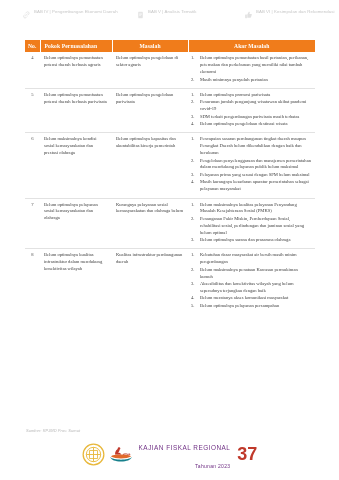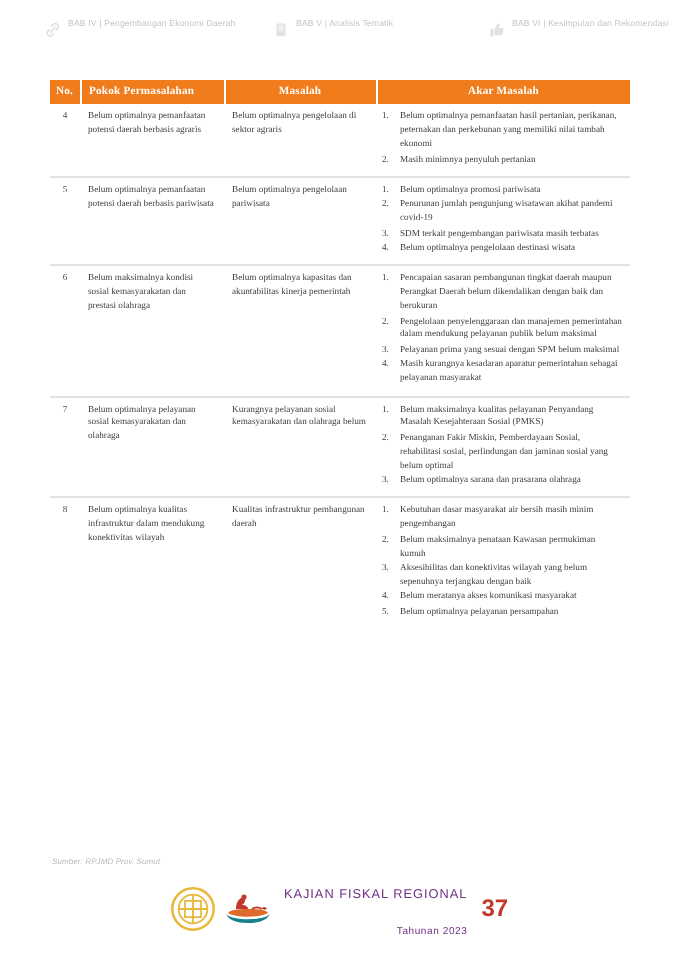--- a/index.html
+++ b/index.html
@@ -121,21 +121,21 @@
     color: #6f2f84;
   }
   .footer-sub {
     font-family: "Liberation Sans", sans-serif;
     font-size: 5px;
     letter-spacing: .3px;
     color: #6f2f84;
   }
   .page-number {
     font-family: "Liberation Sans", sans-serif;
-    font-size: 12px;
+    font-size: 18px;
     font-weight: bold;
     color: #C0392B;
     margin-left: 3px;
     line-height: 1;
   }
 </style>
 </head>
 <body>
 
 <div class="page">

